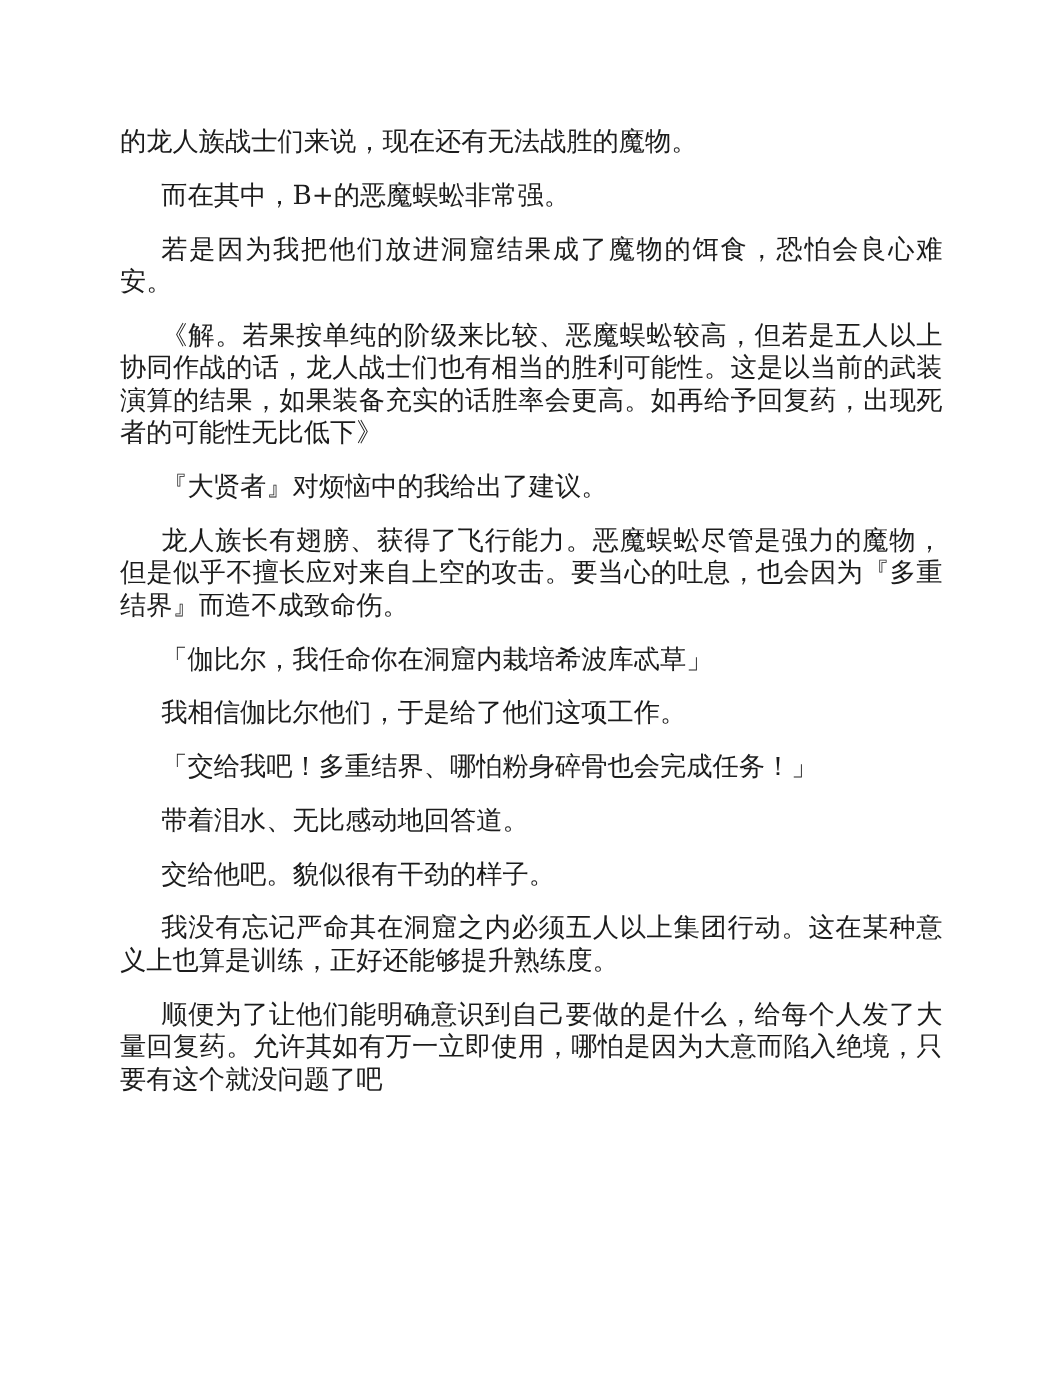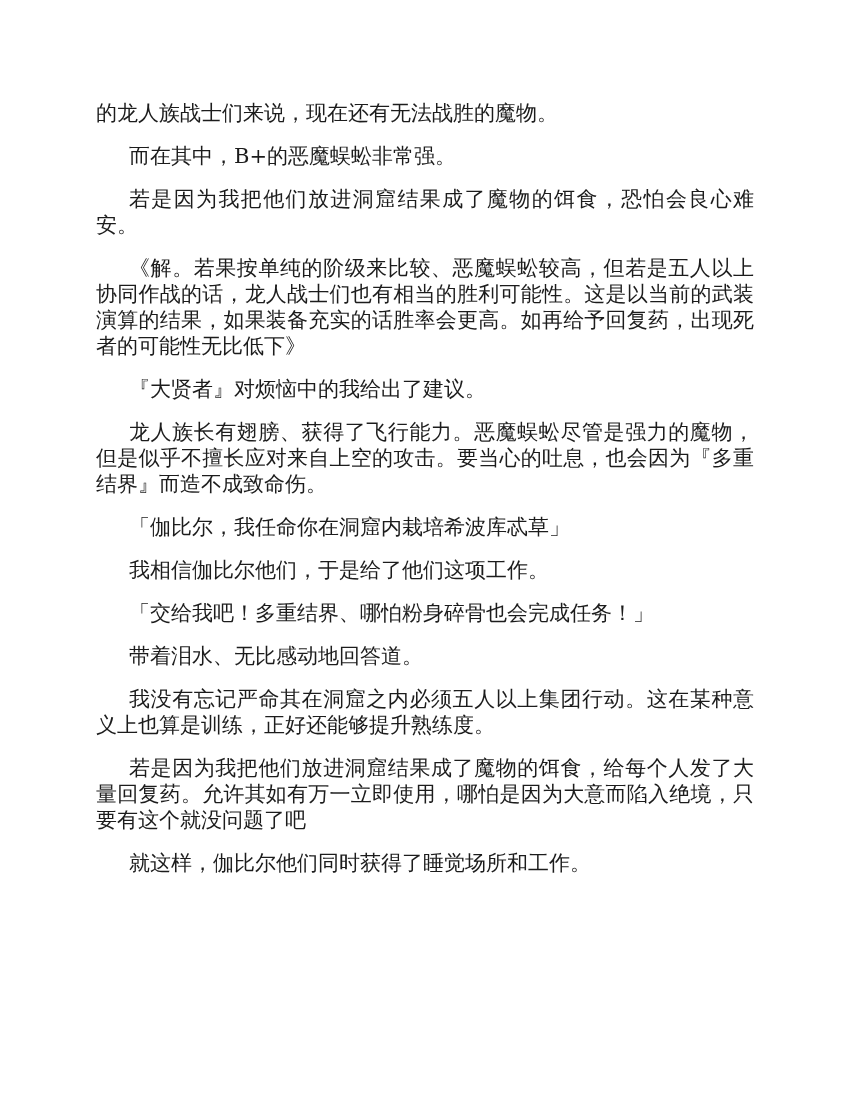--- a/index.html
+++ b/index.html
@@ -50,17 +50,17 @@
       <p class="para">的龙人族战士们来说，现在还有无法战胜的魔物。</p>
       <p class="para indent">而在其中，B+的恶魔蜈蚣非常强。</p>
       <p class="para indent">若是因为我把他们放进洞窟结果成了魔物的饵食，恐怕会良心难安。</p>
       <p class="para indent">《解。若果按单纯的阶级来比较、恶魔蜈蚣较高，但若是五人以上协同作战的话，龙人战士们也有相当的胜利可能性。这是以当前的武装演算的结果，如果装备充实的话胜率会更高。如再给予回复药，出现死者的可能性无比低下》</p>
       <p class="para indent">『大贤者』对烦恼中的我给出了建议。</p>
       <p class="para indent">龙人族长有翅膀、获得了飞行能力。恶魔蜈蚣尽管是强力的魔物，但是似乎不擅长应对来自上空的攻击。要当心的吐息，也会因为『多重结界』而造不成致命伤。</p>
       <p class="para indent">「伽比尔，我任命你在洞窟内栽培希波库忒草」</p>
       <p class="para indent">我相信伽比尔他们，于是给了他们这项工作。</p>
       <p class="para indent">「交给我吧！多重结界、哪怕粉身碎骨也会完成任务！」</p>
       <p class="para indent">带着泪水、无比感动地回答道。</p>
+      <p class="para indent">交给他吧。貌似很有干劲的样子。</p>
       <p class="para indent">我没有忘记严命其在洞窟之内必须五人以上集团行动。这在某种意义上也算是训练，正好还能够提升熟练度。</p>
-      <p class="para indent">若是因为我把他们放进洞窟结果成了魔物的饵食，给每个人发了大量回复药。允许其如有万一立即使用，哪怕是因为大意而陷入绝境，只要有这个就没问题了吧</p>
-      <p class="para indent">就这样，伽比尔他们同时获得了睡觉场所和工作。</p>
+      <p class="para indent">顺便为了让他们能明确意识到自己要做的是什么，给每个人发了大量回复药。允许其如有万一立即使用，哪怕是因为大意而陷入绝境，只要有这个就没问题了吧</p>
     </div>
 </div>
 
 </body></html>

